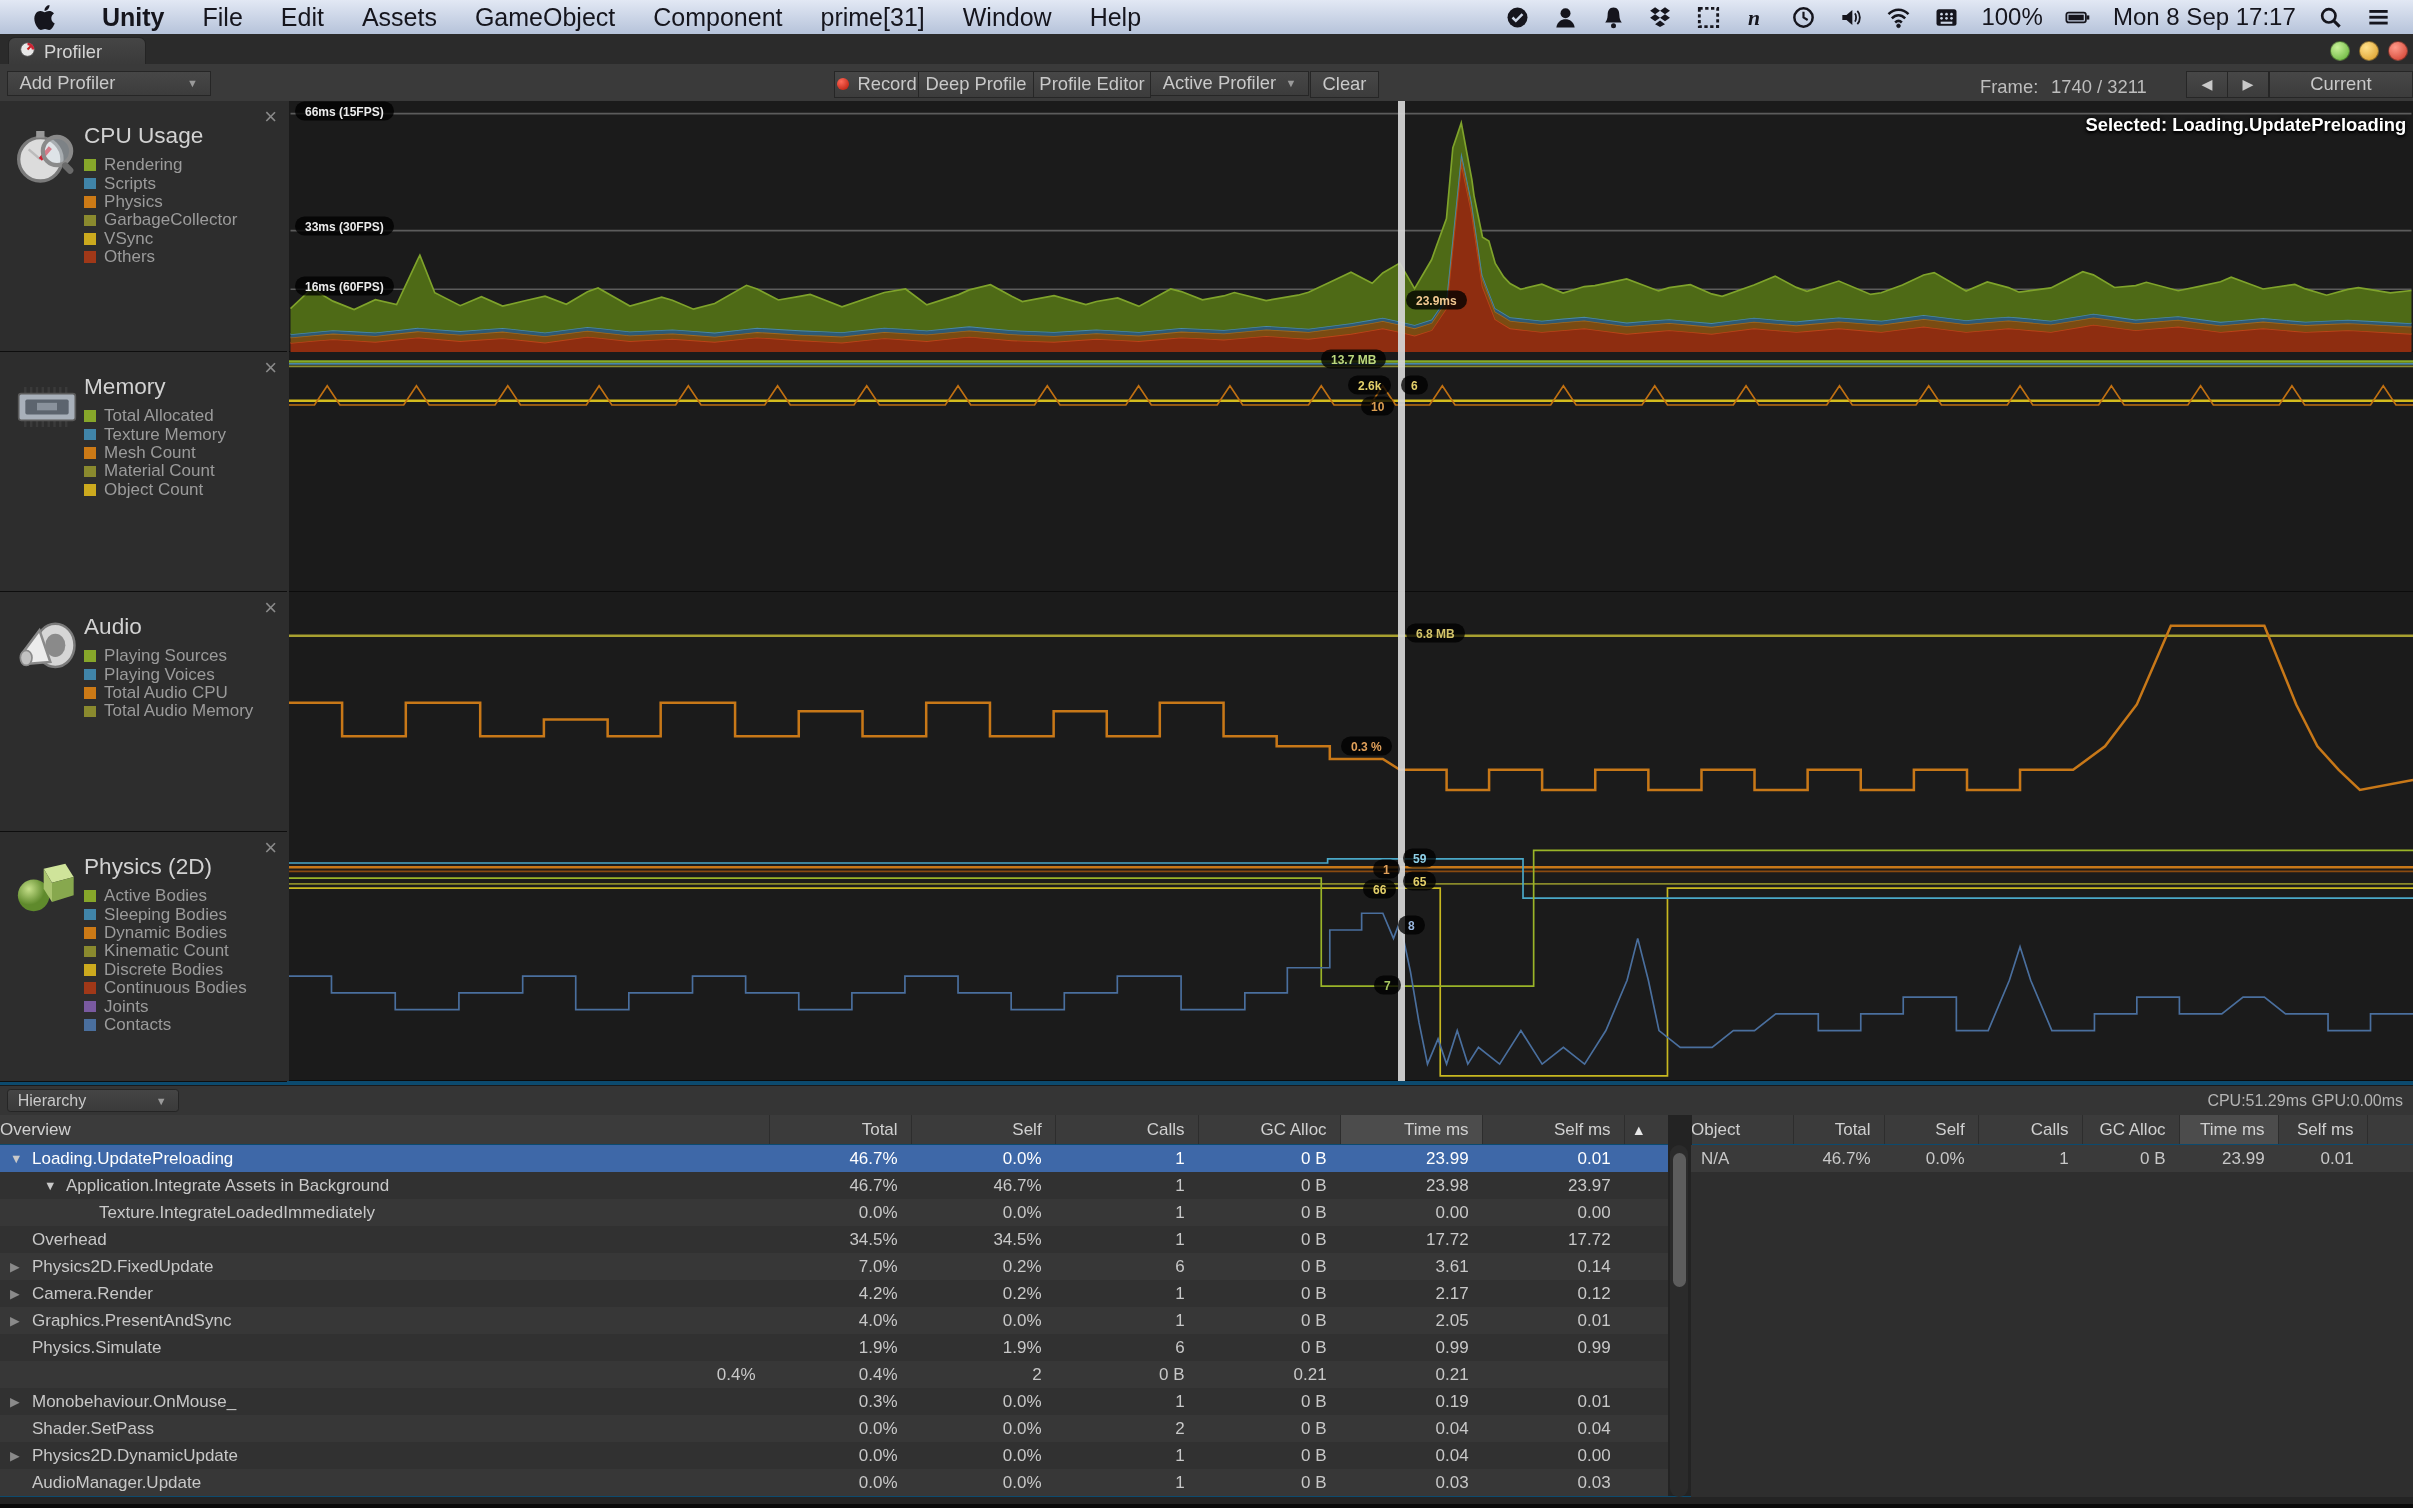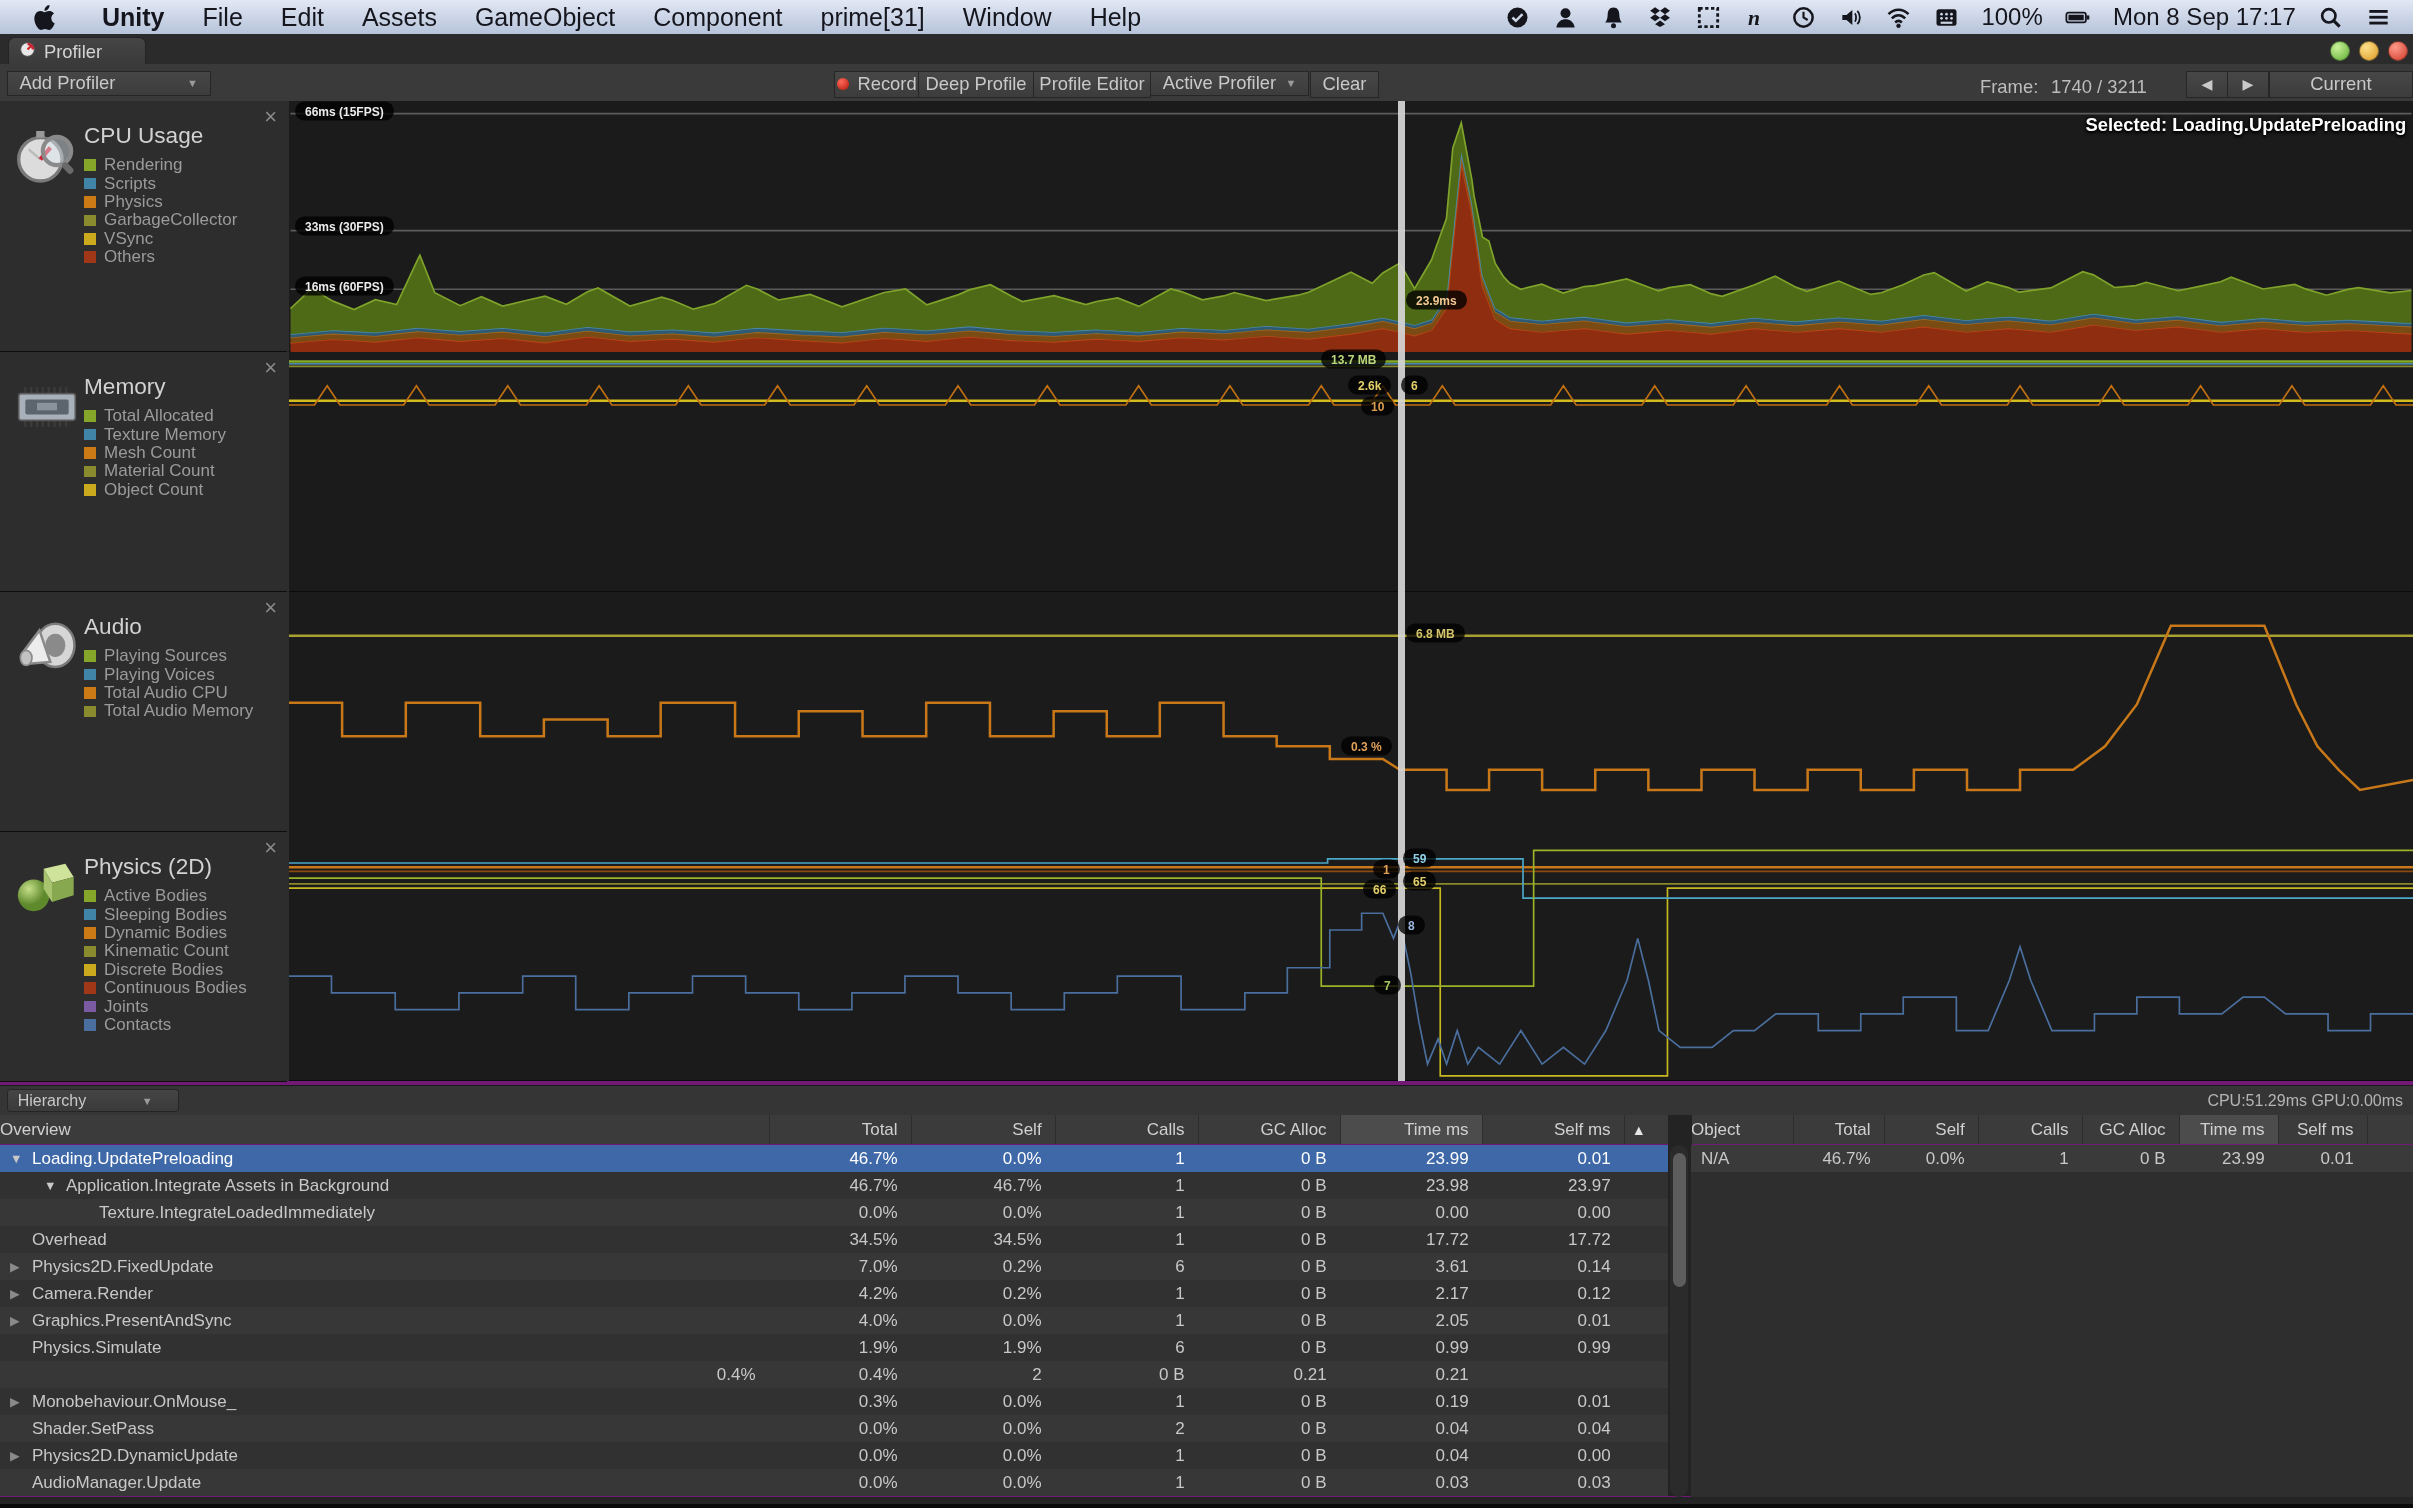--- a/index.html
+++ b/index.html
@@ -1,16 +1,16 @@
 <!DOCTYPE html>
 <html style="font-size:13.4px"><head>
 <meta charset="utf-8">
 <style>
   html,body{margin:0;padding:0;background:#000;}
-  .screen{position:relative;width:2413px;height:1508px;overflow:hidden;background:#701a75;
+  .screen{position:relative;width:2413px;height:1508px;overflow:hidden;background:#0c4a6e;
           font-family:"Liberation Sans",sans-serif;-webkit-font-smoothing:antialiased;}
   
   .menubar{position:absolute;left:0;top:0;width:2413px;height:34px;
            background:linear-gradient(#e2e8f4,#b6c3da);border-bottom:1.7px solid #7f8ca3;
            display:flex;align-items:center;color:#15151d;font-size:25px;}
   .apple{width:34px;margin-left:32px;margin-right:17px;display:flex;align-items:center;}
   #menu-items{display:flex;align-items:center;height:100%;}
   .mi{padding:0 19px;height:100%;display:flex;align-items:center;}
   .mi.bold{font-weight:bold;}
   .status{margin-left:auto;display:flex;align-items:center;gap:22.6px;padding-right:22px;font-size:24px;}
@@ -47,21 +47,21 @@
   .chartrow svg{position:absolute;left:0;top:0;}
   .selline{position:absolute;left:1398px;top:101px;width:6.7px;height:980px;background:#d7d7d7;opacity:.92;}
   .pill{position:absolute;transform:translateY(-50%);background:rgba(0,0,0,.78);border-radius:11px;
         padding:2.5px 10px;font-size:12px;font-weight:bold;white-space:nowrap;z-index:6;}
   .sel-label{position:absolute;right:6.7px;top:114px;font-size:18.4px;font-weight:bold;color:#fff;
              text-shadow:0 1.7px 2.5px #000,0 0 4.2px #000;z-index:6;}
   
   .hierbar{position:absolute;left:0;top:1085px;width:2413px;height:30px;background:#353535;border-top:1.7px solid #1a1a1a;box-sizing:border-box;}
   .hdrop{position:absolute;left:6.7px;top:3.4px;width:172px;height:22.6px;background:linear-gradient(#454545,#3a3a3a);
          border:0.8px solid #252525;border-radius:3.4px;display:flex;align-items:center;color:#c9c9c9;font-size:16px;
-         padding-left:10px;justify-content:space-between;padding-right:25px;box-sizing:border-box;}
+         padding-left:10px;justify-content:space-between;padding-right:11px;box-sizing:border-box;}
   .cpugpu{position:absolute;right:10px;top:5.9px;color:#b4b4b4;font-size:16px;}
   .lgrid{display:grid;grid-template-columns:769px 142px 144px 143px 142px 142px 142px 1fr;}
   .rgrid{display:grid;grid-template-columns:102px 91px 94px 104px 97px 99px 89px 1fr;}
   .thead{position:absolute;top:1115px;height:29px;background:#3b3b3b;font-size:17px;color:#d0d0d0;align-items:center;}
   .thead .hc{text-align:right;padding-right:13.4px;border-left:1.7px solid #2d2d2d;height:100%;display:flex;align-items:center;justify-content:flex-end;box-sizing:border-box;}
   .thead .hc.first{justify-content:flex-start;border-left:none;}
   .thead .hc.hl{background:#4c4c4c;}
   .thead .hc.endz{justify-content:flex-start;padding-left:6.7px;color:#e6e6e6;font-size:14.2px;}
   #lefthead{left:0;width:1668px;}
   #righthead{left:1691px;width:722px;}

